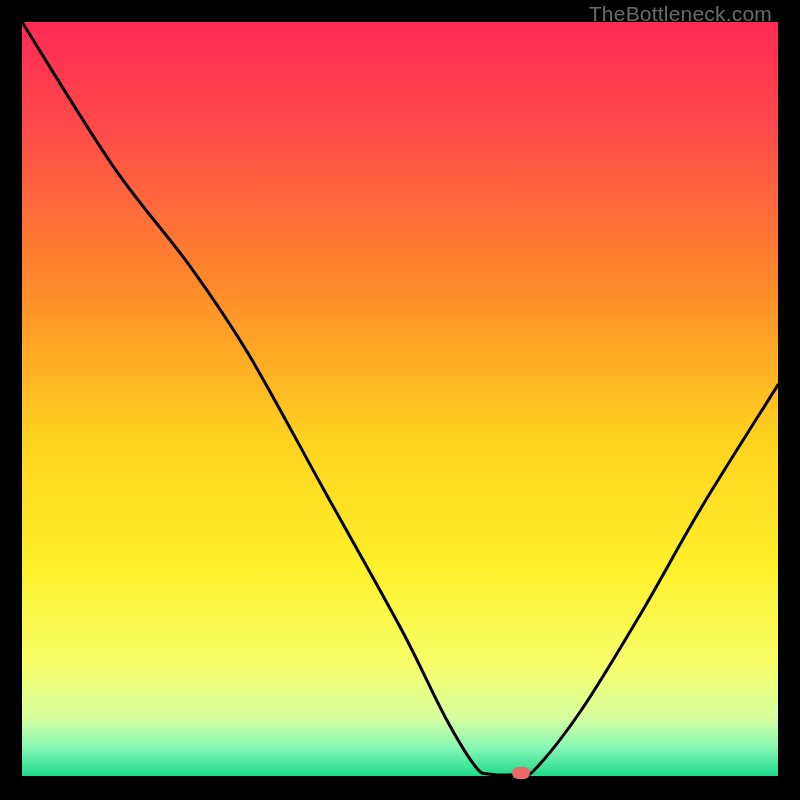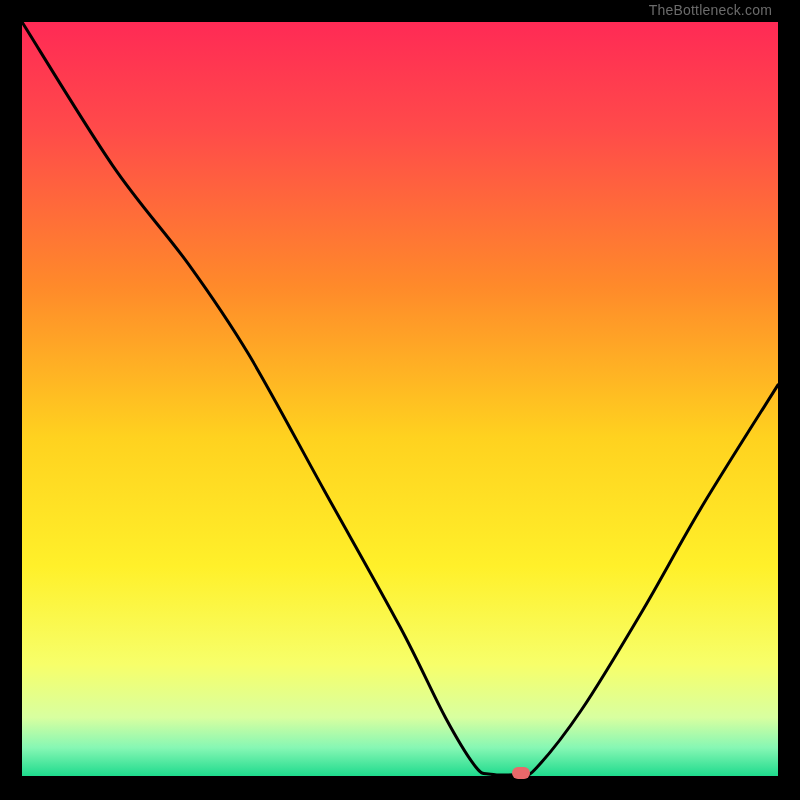--- a/index.html
+++ b/index.html
@@ -24,21 +24,21 @@
     left: 0;
     top: 0;
     width: 756px;
     height: 756px;
   }
   .watermark {
     position: absolute;
     top: 2px;
     right: 28px;
     color: #6b6b6b;
-    font-size: 14px;
+    font-size: 21px;
     font-weight: 500;
     letter-spacing: 0.2px;
   }
   .marker {
     position: absolute;
     width: 18px;
     height: 12px;
     border-radius: 6px;
     transform: translate(-50%, -50%);
   }

